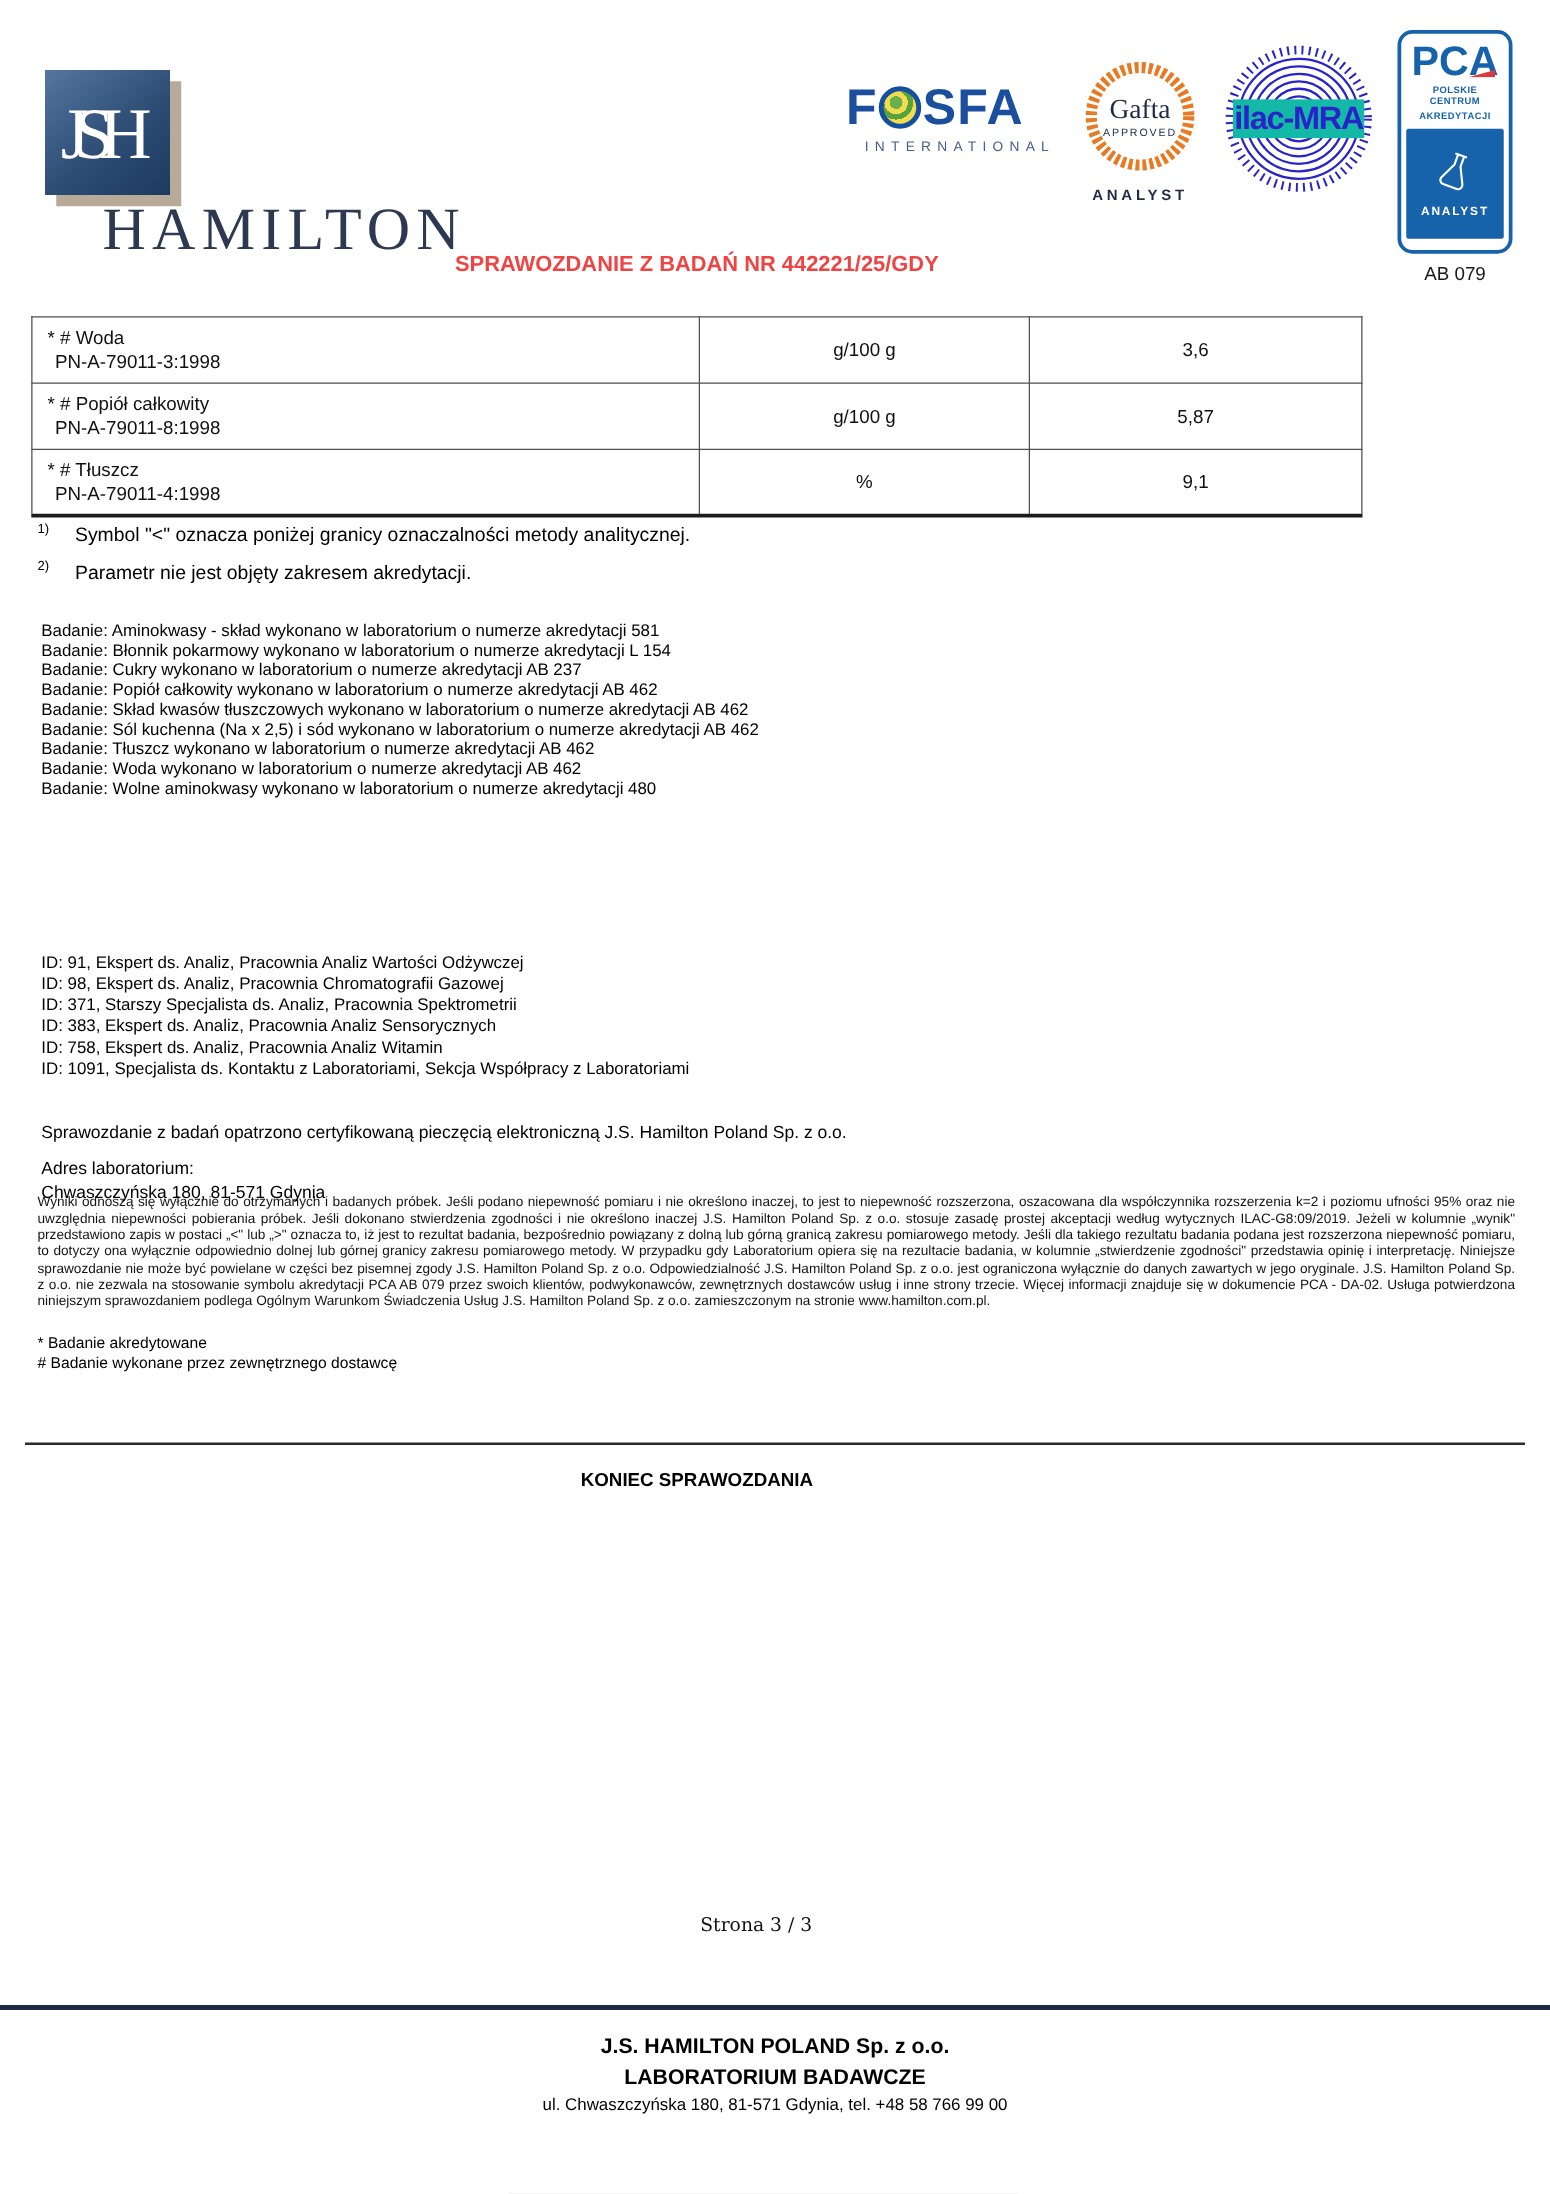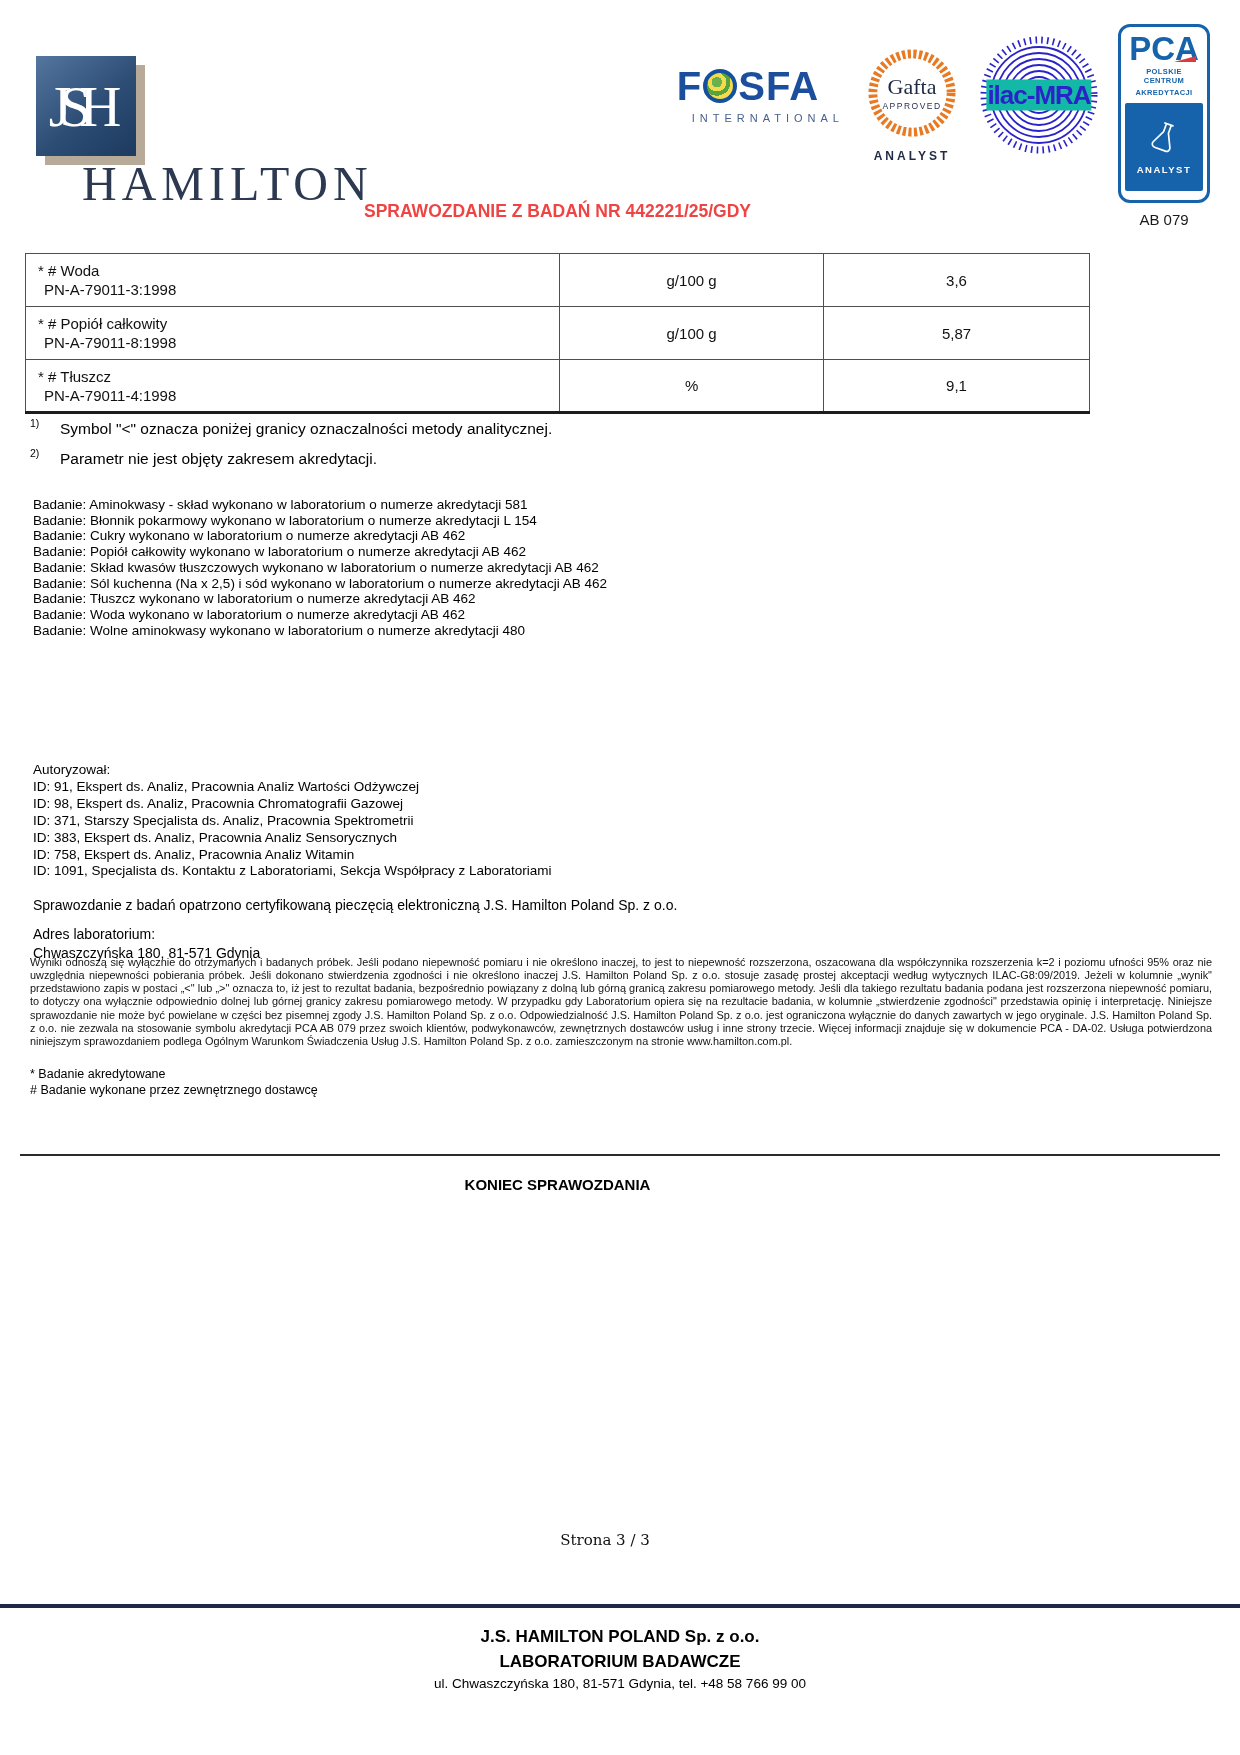--- a/index.html
+++ b/index.html
@@ -222,31 +222,30 @@
     </div>
     <div class="footnote">
       <span class="fn-marker">2)</span>
       <span>Parametr nie jest objęty zakresem akredytacji.</span>
     </div>
   </div>
 
   <div class="badania">
     <div>Badanie: Aminokwasy - skład wykonano w laboratorium o numerze akredytacji 581</div>
     <div>Badanie: Błonnik pokarmowy wykonano w laboratorium o numerze akredytacji L 154</div>
-    <div>Badanie: Cukry wykonano w laboratorium o numerze akredytacji AB 462</div>
+    <div>Badanie: Cukry wykonano w laboratorium o numerze akredytacji AB 237</div>
     <div>Badanie: Popiół całkowity wykonano w laboratorium o numerze akredytacji AB 462</div>
     <div>Badanie: Skład kwasów tłuszczowych wykonano w laboratorium o numerze akredytacji AB 462</div>
     <div>Badanie: Sól kuchenna (Na x 2,5) i sód wykonano w laboratorium o numerze akredytacji AB 462</div>
     <div>Badanie: Tłuszcz wykonano w laboratorium o numerze akredytacji AB 462</div>
     <div>Badanie: Woda wykonano w laboratorium o numerze akredytacji AB 462</div>
     <div>Badanie: Wolne aminokwasy wykonano w laboratorium o numerze akredytacji 480</div>
   </div>
 
   <div class="authorized">
-    <div>Autoryzował:</div>
     <div>ID: 91, Ekspert ds. Analiz, Pracownia Analiz Wartości Odżywczej</div>
     <div>ID: 98, Ekspert ds. Analiz, Pracownia Chromatografii Gazowej</div>
     <div>ID: 371, Starszy Specjalista ds. Analiz, Pracownia Spektrometrii</div>
     <div>ID: 383, Ekspert ds. Analiz, Pracownia Analiz Sensorycznych</div>
     <div>ID: 758, Ekspert ds. Analiz, Pracownia Analiz Witamin</div>
     <div>ID: 1091, Specjalista ds. Kontaktu z Laboratoriami, Sekcja Współpracy z Laboratoriami</div>
   </div>
 
   <div class="stamp-note">Sprawozdanie z badań opatrzono certyfikowaną pieczęcią elektroniczną J.S. Hamilton Poland Sp. z o.o.</div>
   <div class="lab-address">

